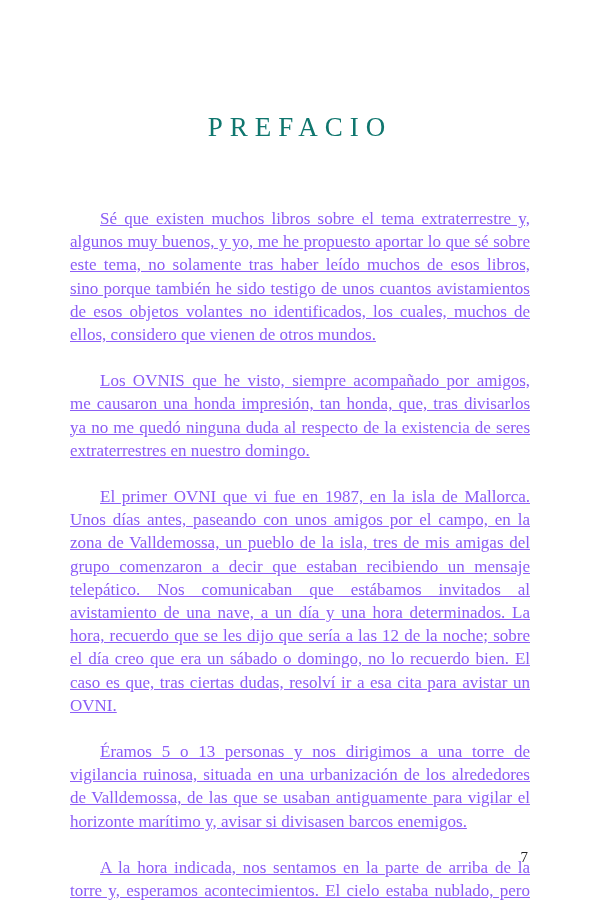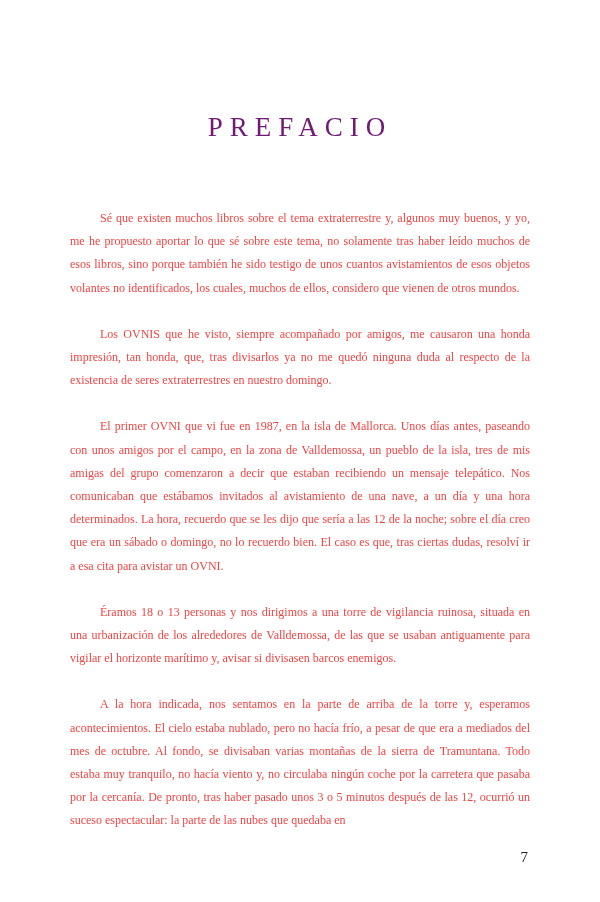--- a/index.html
+++ b/index.html
@@ -18,47 +18,48 @@
     color: #1c1c1c;
     overflow: hidden;
   }
   .title {
     font-family: "Liberation Serif", serif;
     font-weight: 400;
     font-size: 27px;
     letter-spacing: 7px;
     text-align: center;
     margin: 0 0 64px 0;
-    color: #701a75;
+    color: #0f766e;
   }
   .body-text p {
-    font-size: 12px;
+    font-size: 17px;
     line-height: 23.2px;
     text-align: justify;
     text-indent: 30px;
     margin: 0 0 23px 0;
-    color: #ef4444;
+    color: #8b5cf6;
+    text-decoration: underline;
   }
   .page-number {
     position: absolute;
     right: 72px;
     bottom: 36px;
     font-size: 15px;
     color: #222222;
     font-family: "Liberation Serif", serif;
   }
 </style>
 </head>
 <body>
 
 <div class="sheet">
   <h1 class="title">PREFACIO</h1>
 
   <div class="body-text">
     <p>Sé que existen muchos libros sobre el tema extraterrestre y, algunos muy buenos, y yo, me he propuesto aportar lo que sé sobre este tema, no solamente tras haber leído muchos de esos libros, sino porque también he sido testigo de unos cuantos avistamientos de esos objetos volantes no identificados, los cuales, muchos de ellos, considero que vienen de otros mundos.</p>
     <p>Los OVNIS que he visto, siempre acompañado por amigos, me causaron una honda impresión, tan honda, que, tras divisarlos ya no me quedó ninguna duda al respecto de la existencia de seres extraterrestres en nuestro domingo.</p>
     <p>El primer OVNI que vi fue en 1987, en la isla de Mallorca.  Unos días antes, paseando con unos amigos por el campo, en la zona de Valldemossa, un pueblo de la isla, tres de mis amigas del grupo comenzaron a decir que estaban recibiendo un mensaje telepático. Nos comunicaban que estábamos invitados al avistamiento de una nave, a un día y una hora determinados. La hora, recuerdo que se les dijo que sería a las 12 de la noche; sobre el día creo que era un sábado o domingo, no lo recuerdo bien.  El caso es que, tras ciertas dudas, resolví ir a esa cita para avistar un OVNI.</p>
-    <p>Éramos 18 o 13 personas y nos dirigimos a una torre de vigilancia ruinosa, situada en una urbanización de los alrededores de Valldemossa, de las que se usaban antiguamente para vigilar el horizonte marítimo y, avisar si divisasen barcos enemigos.</p>
+    <p>Éramos 5 o 13 personas y nos dirigimos a una torre de vigilancia ruinosa, situada en una urbanización de los alrededores de Valldemossa, de las que se usaban antiguamente para vigilar el horizonte marítimo y, avisar si divisasen barcos enemigos.</p>
     <p>A la hora indicada, nos sentamos en la parte de arriba de la torre y, esperamos acontecimientos.  El cielo estaba nublado, pero no hacía frío, a pesar de que era a mediados del mes de octubre. Al fondo, se divisaban varias montañas de la sierra de Tramuntana. Todo estaba muy tranquilo, no hacía viento y, no circulaba ningún coche por la carretera que pasaba por la cercanía.  De pronto, tras haber pasado unos 3 o 5 minutos después de las 12, ocurrió un suceso espectacular: la parte de las nubes que quedaba en</p>
   </div>
 
   <div class="page-number">7</div>
 </div>
 
 </body></html>

